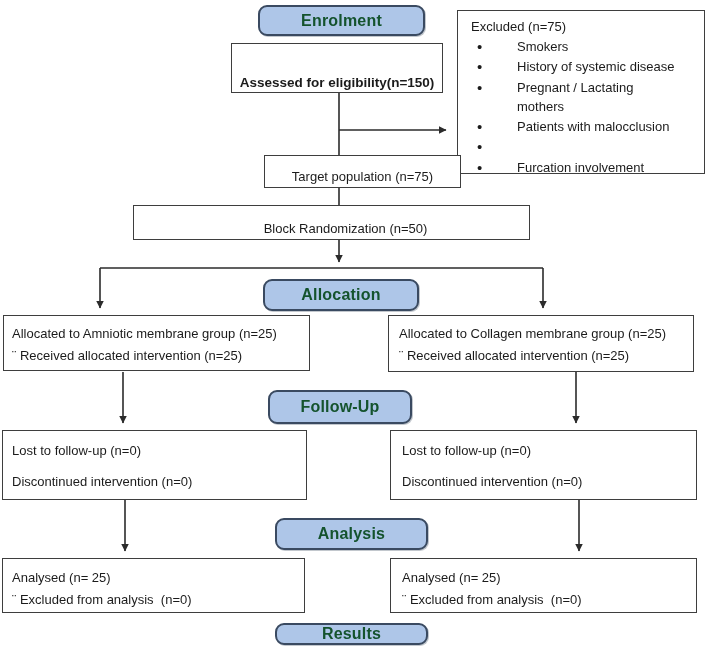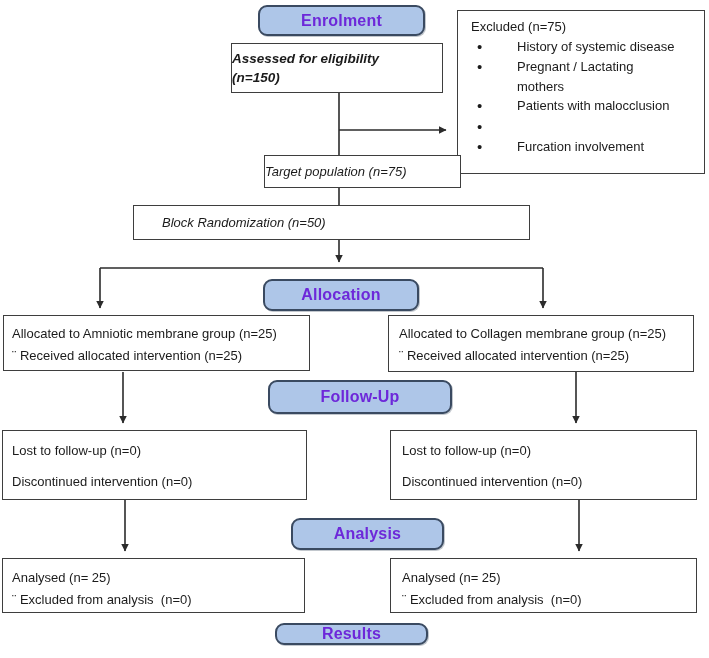--- a/index.html
+++ b/index.html
@@ -5,50 +5,50 @@
   html,body{margin:0;padding:0;background:#fff;}
   #canvas{
     position:relative;width:709px;height:658px;background:#fff;overflow:hidden;
     font-family:"Liberation Sans","DejaVu Sans",sans-serif;color:#1b1b1b;
   }
   #connectors{position:absolute;left:0;top:0;width:709px;height:658px;z-index:1;}
   .hdr{
     position:absolute;z-index:2;box-sizing:border-box;
     background:#aec6e8;border:2px solid #3a4a61;border-radius:9px;
     display:flex;align-items:center;justify-content:center;
-    font-weight:bold;font-size:16px;color:#6d28d9;letter-spacing:.2px;
+    font-weight:bold;font-size:16px;color:#14532d;letter-spacing:.2px;
     box-shadow:1px 1px 0 rgba(120,130,145,.45);
   }
   .box{
     position:absolute;z-index:2;box-sizing:border-box;
     background:#fff;border:1.6px solid #3e3e3e;font-size:13px;line-height:20px;
   }
-  .center{display:flex;flex-direction:column;align-items:flex-start;justify-content:center;text-align:center;font-style:italic;}
+  .center{display:flex;flex-direction:row;align-items:flex-end;justify-content:center;text-align:center;}
   .line{white-space:pre-wrap;}
   .bold{font-weight:bold;}
 
   #enrolment-header{left:258px;top:5px;width:167px;height:31px;}
   #assessed-box{left:231px;top:43px;width:212px;height:50px;font-size:13.5px;line-height:19px;}
   #excluded-box{left:457px;top:10px;width:248px;height:164px;padding:6px 22px 0 13px;font-size:13px;line-height:19.5px;}
   #excluded-box ul{margin:0;padding:0;list-style:none;}
   #excluded-box li{display:flex;}
   .bullet{flex:0 0 40px;margin-left:6px;}
   .bullet::before{content:"\2022";font-size:15px;}
   #excluded-box li .line{flex:1;}
   #target-box{left:233px;top:155px;width:197px;height:33px;margin-left:31px;}
   #randomization-box{left:133px;top:205px;width:397px;height:35px;padding-left:28px;}
   #allocation-header{left:263px;top:279px;width:156px;height:32px;}
   #alloc-left-box{left:3px;top:315px;width:307px;height:56px;padding:7px 4px 0 8px;line-height:22px;}
   #alloc-right-box{left:388px;top:315px;width:306px;height:57px;padding:7px 4px 0 10px;line-height:22px;}
-  #followup-header{left:268px;top:380px;width:184px;height:34px;}
+  #followup-header{left:268px;top:390px;width:144px;height:34px;}
   #followup-left-box{left:2px;top:430px;width:305px;height:70px;padding:10px 4px 0 9px;}
   #followup-left-box .line2{margin-top:11px;}
   #followup-right-box{left:390px;top:430px;width:307px;height:70px;padding:10px 4px 0 11px;}
   #followup-right-box .line2{margin-top:11px;}
-  #analysis-header{left:275px;top:518px;width:153px;height:32px;margin-left:16px;}
+  #analysis-header{left:275px;top:518px;width:153px;height:32px;}
   #analysis-left-box{left:2px;top:558px;width:303px;height:55px;padding:8px 4px 0 9px;line-height:22px;}
   #analysis-right-box{left:390px;top:558px;width:307px;height:55px;padding:8px 4px 0 11px;line-height:22px;}
   #results-header{left:275px;top:623px;width:153px;height:22px;}
 </style>
 </head>
 <body>
 
 <div id="canvas">
 
   <svg id="connectors" viewBox="0 0 709 658" xmlns="http://www.w3.org/2000/svg">
@@ -77,20 +77,24 @@
   </div>
 
   <div id="assessed-box" class="box center bold">
     <span class="line">Assessed for eligibility</span>
     <span class="line">(n=150)</span>
   </div>
 
   <div id="excluded-box" class="box">
     <div class="line">Excluded (n=75)</div>
     <ul>
+      <li>
+        <span class="bullet"></span>
+        <span class="line">Smokers</span>
+      </li>
       <li>
         <span class="bullet"></span>
         <span class="line">History of systemic disease</span>
       </li>
       <li>
         <span class="bullet"></span>
         <span class="line">Pregnant / Lactating mothers</span>
       </li>
       <li>
         <span class="bullet"></span>

